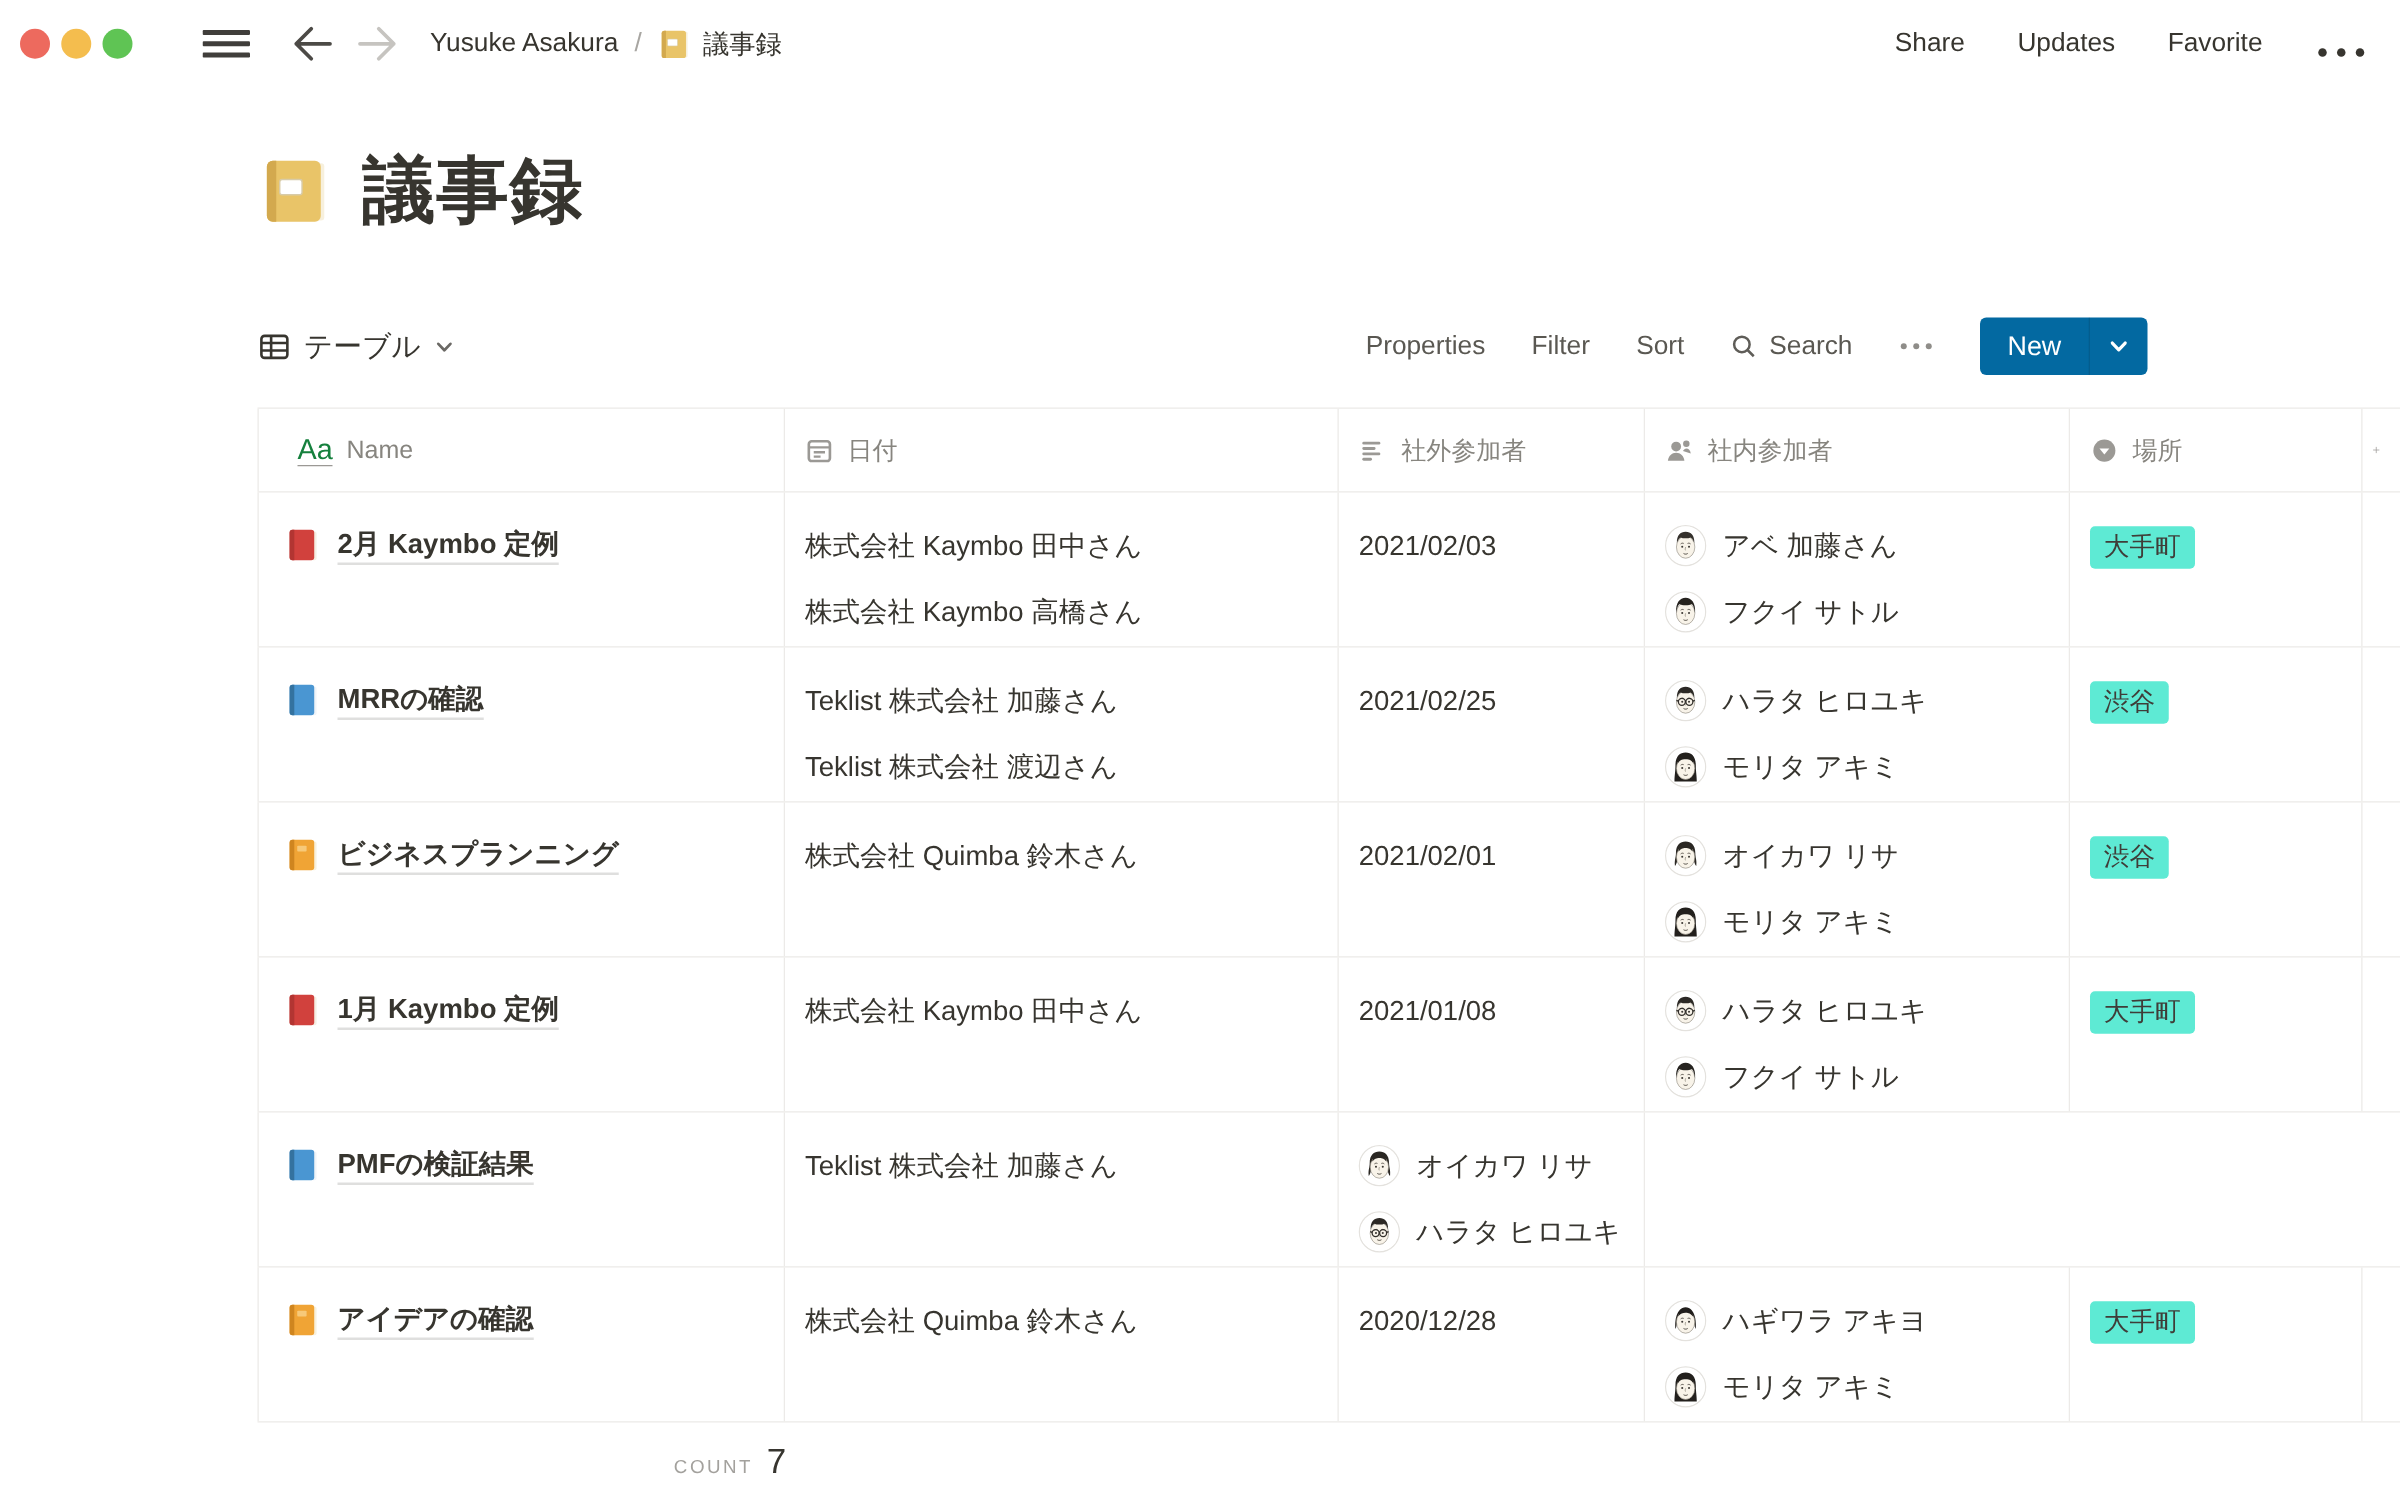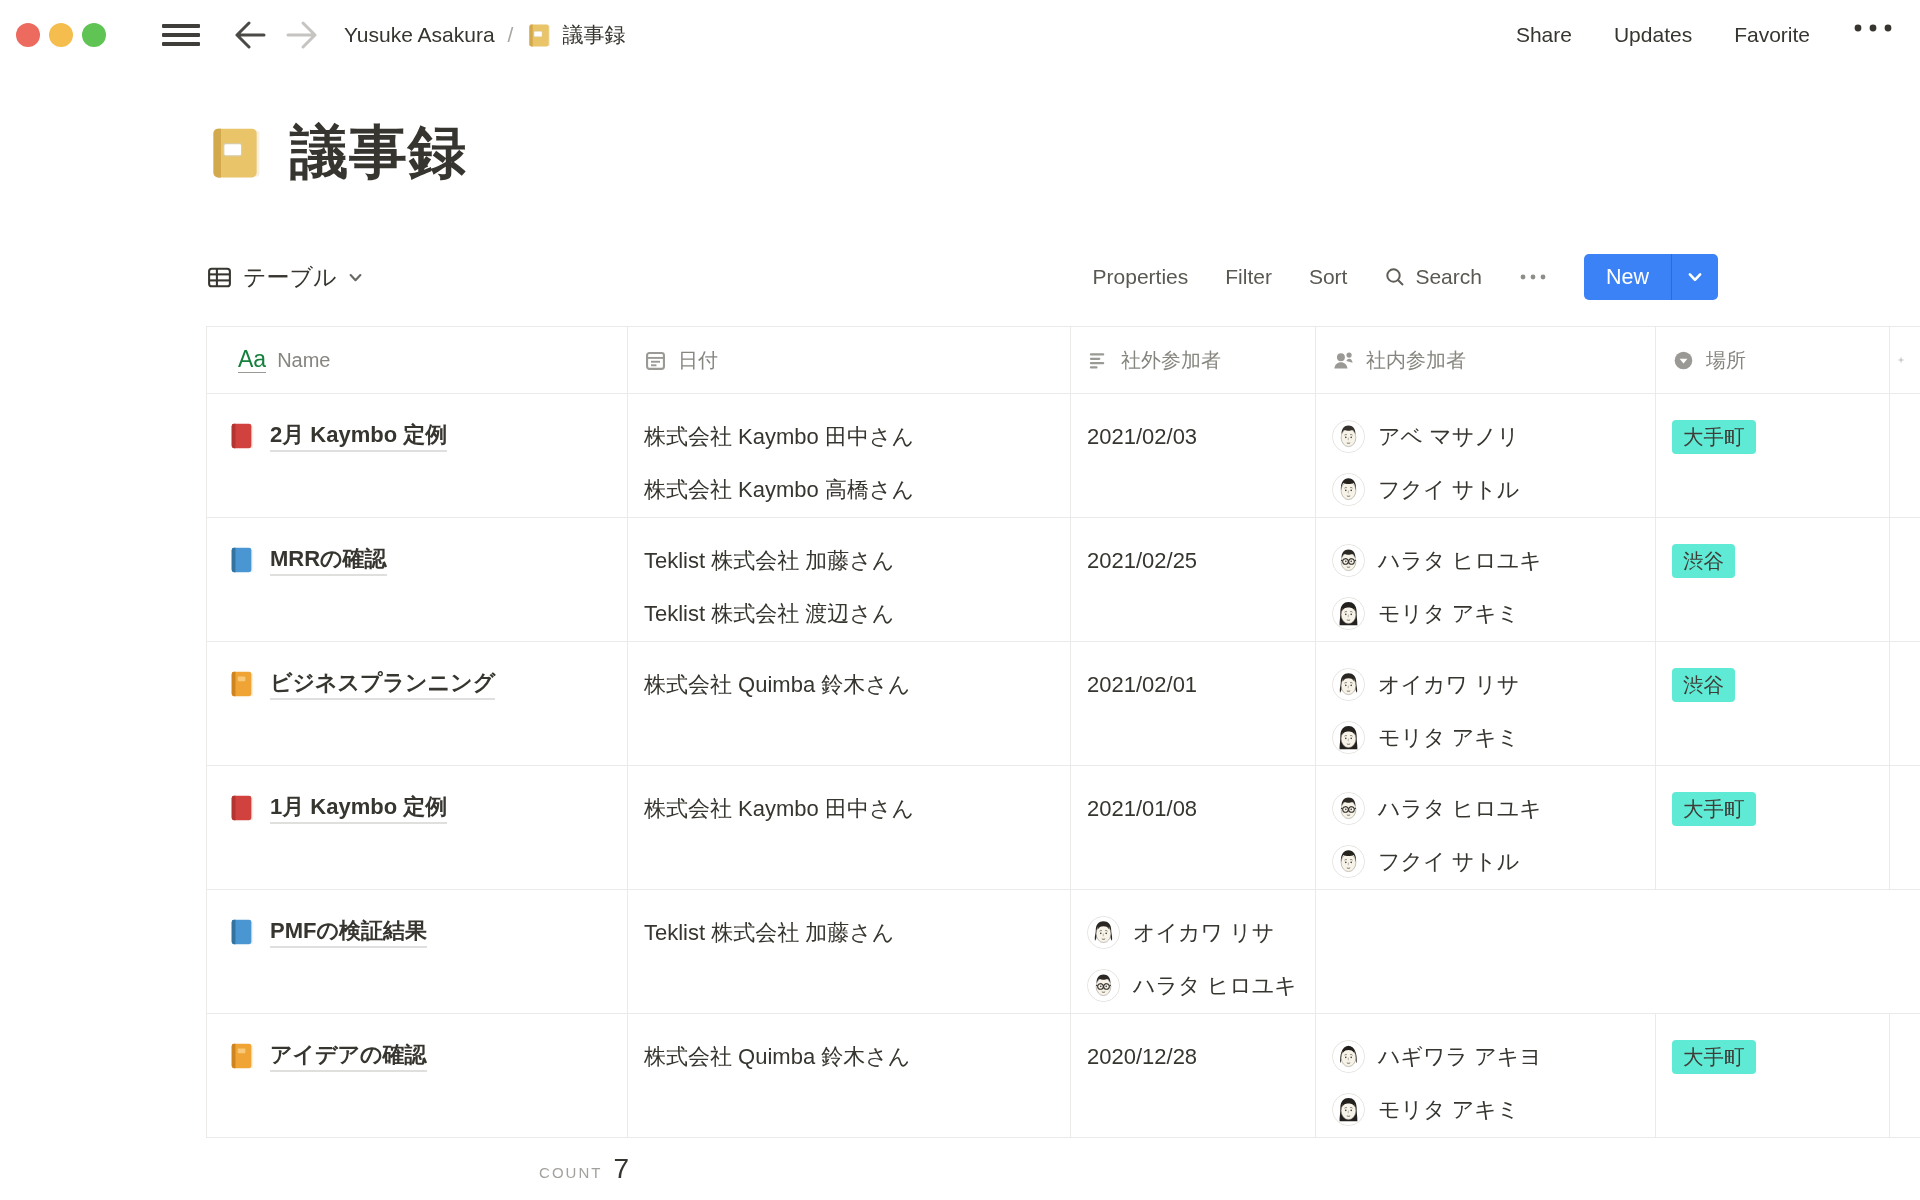--- a/index.html
+++ b/index.html
@@ -12,35 +12,35 @@
   .traffic span{width:24px;height:24px;border-radius:50%;display:block;}
   .t-close{background:#ed6a5e;} .t-min{background:#f4bd4e;} .t-zoom{background:#5fc454;}
   .icon-btn{background:none;border:none;padding:0;cursor:pointer;display:flex;align-items:center;}
   .hamburger{margin-left:56px;}
   .nav-back{margin-left:32px;} .nav-fwd{margin-left:20px;}
   .breadcrumb{display:flex;align-items:center;margin-left:24px;font-size:21px;}
   .crumb{color:#37352f;cursor:pointer;}
   .crumb-sep{color:#a8a6a2;margin:0 13px;}
   .crumb-page{display:flex;align-items:center;gap:9px;cursor:pointer;}
   .mini-book{width:27px;height:27px;}
-  .topbar-right{margin-left:auto;display:flex;align-items:flex-start;gap:42px;font-size:21px;}
+  .topbar-right{margin-left:auto;display:flex;align-items:flex-end;gap:42px;font-size:21px;}
   .topbar-right .tb-action{background:none;border:none;font:inherit;color:#37352f;cursor:pointer;padding:0;}
 
   
   .page-head{margin:44px 0 0 206px;display:flex;align-items:center;gap:24px;}
   .page-icon{width:60px;height:60px;display:block;cursor:pointer;}
   h1.page-title{margin:0;font-size:58px;font-weight:700;letter-spacing:1px;}
 
   
   .view-bar{margin:60px 202px 0 206px;height:50px;display:flex;align-items:center;justify-content:space-between;}
   .view-switcher{display:flex;align-items:center;gap:10px;cursor:pointer;}
   .view-switcher .vlabel{font-size:23px;font-weight:500;color:#37352f;}
   .view-actions{display:flex;align-items:center;gap:37px;font-size:21px;color:#5a5852;}
   .va-btn{background:none;border:none;font:inherit;color:#5a5852;cursor:pointer;padding:0;display:flex;align-items:center;gap:9px;}
-  .new-btn{display:flex;align-items:stretch;height:46px;border-radius:5px;overflow:hidden;background:#3b82f6;cursor:pointer;}
+  .new-btn{display:flex;align-items:stretch;height:46px;border-radius:5px;overflow:hidden;background:#0369a1;cursor:pointer;}
   .new-main{display:flex;align-items:center;padding:0 22px;color:#fff;font-size:21.5px;font-weight:500;background:none;border:none;cursor:pointer;}
   .new-divider{width:1px;background:rgba(6,66,92,.28);}
   .new-caret{display:flex;align-items:center;padding:0 14px;background:none;border:none;cursor:pointer;}
 
   
   .db-table{margin:24px 0 0 206px;border-top:1px solid #eceae8;}
   .trow,.thead{display:grid;grid-template-columns:422px 443px 245px 340px 234px minmax(0,1fr);}
   .thead{height:66px;border-bottom:1px solid #eceae8;color:#87857f;font-size:20px;}
   .th{display:flex;align-items:center;gap:11px;padding:0 16px;border-right:1px solid #eceae8;cursor:pointer;overflow:hidden;white-space:nowrap;}
   .th:first-child{border-left:1px solid #eceae8;}
@@ -305,21 +305,21 @@
     <div class="td">
       <div class="ext-line">株式会社 Kaymbo 田中さん</div>
       <div class="ext-line">株式会社 Kaymbo 高橋さん</div>
     </div>
     <div class="td">2021/02/03</div>
     <div class="td">
       <div class="person">
         <svg class="avatar" viewBox="0 0 32 32">
             <use href="#avatar-man-short"></use>
           </svg>
-        <span>アベ マサノリ</span>
+        <span>アベ 加藤さん</span>
       </div>
       <div class="person">
         <svg class="avatar" viewBox="0 0 32 32">
             <use href="#avatar-man-dark"></use>
           </svg>
         <span>フクイ サトル</span>
       </div>
     </div>
     <div class="td"><span class="tag">大手町</span></div>
     <div class="td plus"></div>

